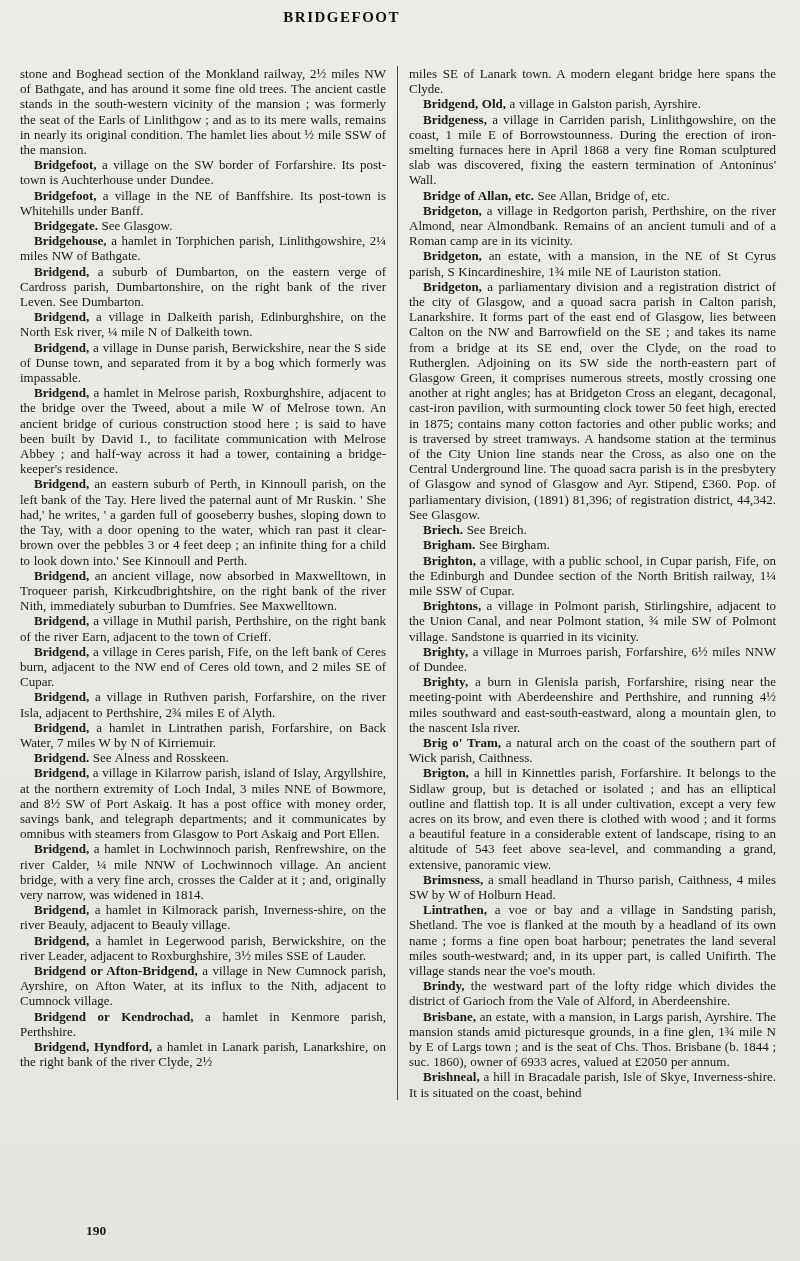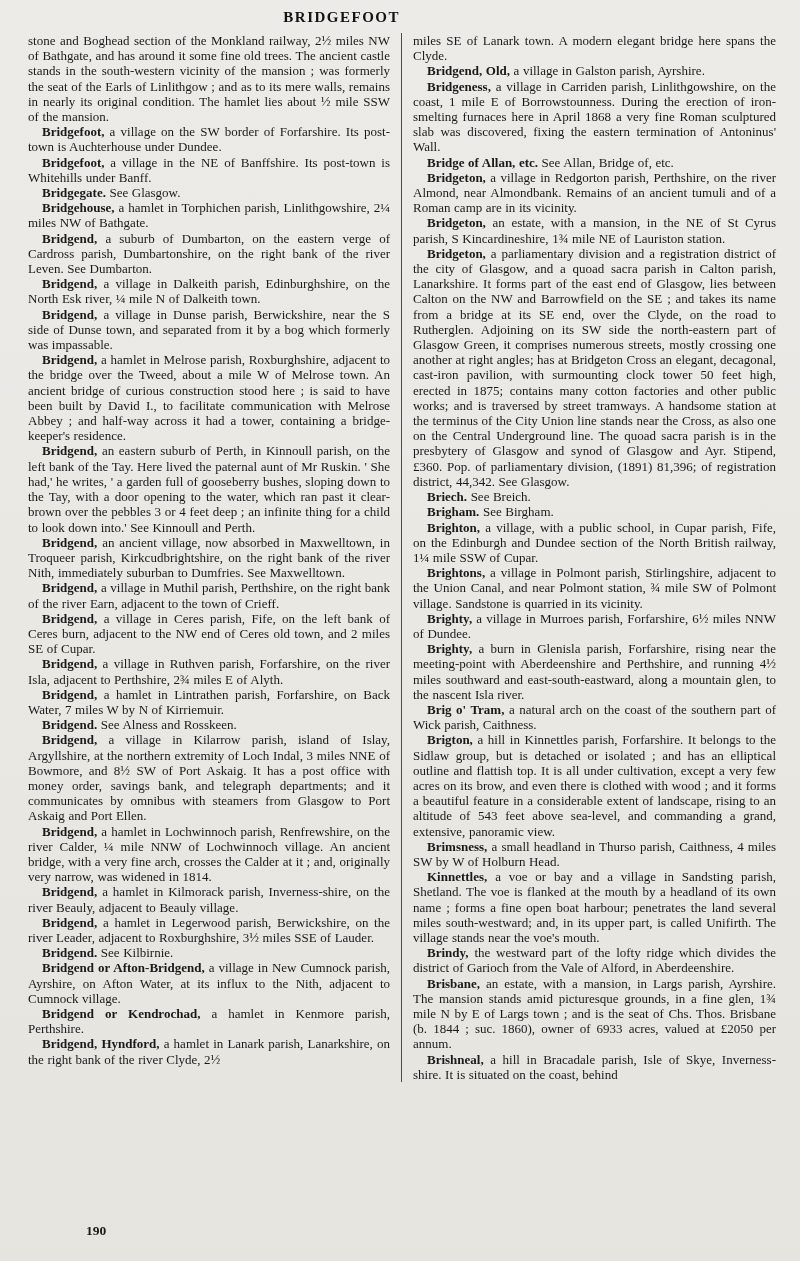--- a/index.html
+++ b/index.html
@@ -20,22 +20,23 @@
   .running-head {
     width:50%;
     text-align:right;
     font-weight:bold;
     font-size:15px;
     letter-spacing:1.5px;
     color:#141311;
   }
   .cols {
     display:flex;
-    padding:7px 24px 0 28px;
+    padding:7px 24px 0 20px;
     box-sizing:border-box;
+    margin-top:33px;
   }
   .col { width:50%; box-sizing:border-box; }
   .col-left  { padding-right:11px; border-right:1px solid #4d4b47; }
   .col-right { padding-left:11px; }
   p.entry {
     margin:0;
     text-indent:14px;
     text-align:justify;
     font-size:13px;
     line-height:15.2px;
@@ -74,21 +75,20 @@
         <p class="entry"><span class="entry-name">Bridgend,</span> an ancient village, now absorbed in Maxwelltown, in Troqueer parish, Kirkcudbrightshire, on the right bank of the river Nith, immediately suburban to Dumfries.  See Maxwelltown.</p>
         <p class="entry"><span class="entry-name">Bridgend,</span> a village in Muthil parish, Perthshire, on the right bank of the river Earn, adjacent to the town of Crieff.</p>
         <p class="entry"><span class="entry-name">Bridgend,</span> a village in Ceres parish, Fife, on the left bank of Ceres burn, adjacent to the NW end of Ceres old town, and 2 miles SE of Cupar.</p>
         <p class="entry"><span class="entry-name">Bridgend,</span> a village in Ruthven parish, Forfarshire, on the river Isla, adjacent to Perthshire, 2¾ miles E of Alyth.</p>
         <p class="entry"><span class="entry-name">Bridgend,</span> a hamlet in Lintrathen parish, Forfarshire, on Back Water, 7 miles W by N of Kirriemuir.</p>
         <p class="entry"><span class="entry-name">Bridgend.</span> See Alness and Rosskeen.</p>
         <p class="entry"><span class="entry-name">Bridgend,</span> a village in Kilarrow parish, island of Islay, Argyllshire, at the northern extremity of Loch Indal, 3 miles NNE of Bowmore, and 8½ SW of Port Askaig.  It has a post office with money order, savings bank, and telegraph departments; and it communicates by omnibus with steamers from Glasgow to Port Askaig and Port Ellen.</p>
         <p class="entry"><span class="entry-name">Bridgend,</span> a hamlet in Lochwinnoch parish, Renfrewshire, on the river Calder, ¼ mile NNW of Lochwinnoch village.  An ancient bridge, with a very fine arch, crosses the Calder at it ; and, originally very narrow, was widened in 1814.</p>
         <p class="entry"><span class="entry-name">Bridgend,</span> a hamlet in Kilmorack parish, Inverness-shire, on the river Beauly, adjacent to Beauly village.</p>
         <p class="entry"><span class="entry-name">Bridgend,</span> a hamlet in Legerwood parish, Berwickshire, on the river Leader, adjacent to Roxburghshire, 3½ miles SSE of Lauder.</p>
-        <p class="entry"><span class="entry-name">Bridgend.</span> See Kilbirnie.</p>
         <p class="entry"><span class="entry-name">Bridgend or Afton-Bridgend,</span> a village in New Cumnock parish, Ayrshire, on Afton Water, at its influx to the Nith, adjacent to Cumnock village.</p>
         <p class="entry"><span class="entry-name">Bridgend or Kendrochad,</span> a hamlet in Kenmore parish, Perthshire.</p>
         <p class="entry"><span class="entry-name">Bridgend, Hyndford,</span> a hamlet in Lanark parish, Lanarkshire, on the right bank of the river Clyde, 2½</p>
       </div>
     <div class="col col-right">
         <p class="entry continuation">miles SE of Lanark town.  A modern elegant bridge here spans the Clyde.</p>
         <p class="entry"><span class="entry-name">Bridgend, Old,</span> a village in Galston parish, Ayrshire.</p>
         <p class="entry"><span class="entry-name">Bridgeness,</span> a village in Carriden parish, Linlithgowshire, on the coast, 1 mile E of Borrowstounness.  During the erection of iron-smelting furnaces here in April 1868 a very fine Roman sculptured slab was discovered, fixing the eastern termination of Antoninus' Wall.</p>
         <p class="entry"><span class="entry-name">Bridge of Allan, etc.</span>  See Allan, Bridge of, etc.</p>
         <p class="entry"><span class="entry-name">Bridgeton,</span> a village in Redgorton parish, Perthshire, on the river Almond, near Almondbank.  Remains of an ancient tumuli and of a Roman camp are in its vicinity.</p>
@@ -96,20 +96,20 @@
         <p class="entry"><span class="entry-name">Bridgeton,</span> a parliamentary division and a registration district of the city of Glasgow, and a quoad sacra parish in Calton parish, Lanarkshire.  It forms part of the east end of Glasgow, lies between Calton on the NW and Barrowfield on the SE ; and takes its name from a bridge at its SE end, over the Clyde, on the road to Rutherglen.  Adjoining on its SW side the north-eastern part of Glasgow Green, it comprises numerous streets, mostly crossing one another at right angles; has at Bridgeton Cross an elegant, decagonal, cast-iron pavilion, with surmounting clock tower 50 feet high, erected in 1875; contains many cotton factories and other public works; and is traversed by street tramways.  A handsome station at the terminus of the City Union line stands near the Cross, as also one on the Central Underground line.  The quoad sacra parish is in the presbytery of Glasgow and synod of Glasgow and Ayr.  Stipend, £360. Pop. of parliamentary division, (1891) 81,396; of registration district, 44,342.  See Glasgow.</p>
         <p class="entry"><span class="entry-name">Briech.</span>  See Breich.</p>
         <p class="entry"><span class="entry-name">Brigham.</span>  See Birgham.</p>
         <p class="entry"><span class="entry-name">Brighton,</span> a village, with a public school, in Cupar parish, Fife, on the Edinburgh and Dundee section of the North British railway, 1¼ mile SSW of Cupar.</p>
         <p class="entry"><span class="entry-name">Brightons,</span> a village in Polmont parish, Stirlingshire, adjacent to the Union Canal, and near Polmont station, ¾ mile SW of Polmont village.  Sandstone is quarried in its vicinity.</p>
         <p class="entry"><span class="entry-name">Brighty,</span> a village in Murroes parish, Forfarshire, 6½ miles NNW of Dundee.</p>
         <p class="entry"><span class="entry-name">Brighty,</span> a burn in Glenisla parish, Forfarshire, rising near the meeting-point with Aberdeenshire and Perthshire, and running 4½ miles southward and east-south-eastward, along a mountain glen, to the nascent Isla river.</p>
         <p class="entry"><span class="entry-name">Brig o' Tram,</span> a natural arch on the coast of the southern part of Wick parish, Caithness.</p>
         <p class="entry"><span class="entry-name">Brigton,</span> a hill in Kinnettles parish, Forfarshire.  It belongs to the Sidlaw group, but is detached or isolated ; and has an elliptical outline and flattish top.  It is all under cultivation, except a very few acres on its brow, and even there is clothed with wood ; and it forms a beautiful feature in a considerable extent of landscape, rising to an altitude of 543 feet above sea-level, and commanding a grand, extensive, panoramic view.</p>
         <p class="entry"><span class="entry-name">Brimsness,</span> a small headland in Thurso parish, Caithness, 4 miles SW by W of Holburn Head.</p>
-        <p class="entry"><span class="entry-name">Kinnettles,</span> a voe or bay and a village in Sandsting parish, Shetland.  The voe is flanked at the mouth by a headland of its own name ; forms a fine open boat harbour; penetrates the land several miles south-westward; and, in its upper part, is called Unifirth.  The village stands near the voe's mouth.</p>
+        <p class="entry"><span class="entry-name">Lintrathen,</span> a voe or bay and a village in Sandsting parish, Shetland.  The voe is flanked at the mouth by a headland of its own name ; forms a fine open boat harbour; penetrates the land several miles south-westward; and, in its upper part, is called Unifirth.  The village stands near the voe's mouth.</p>
         <p class="entry"><span class="entry-name">Brindy,</span> the westward part of the lofty ridge which divides the district of Garioch from the Vale of Alford, in Aberdeenshire.</p>
         <p class="entry"><span class="entry-name">Brisbane,</span> an estate, with a mansion, in Largs parish, Ayrshire.  The mansion stands amid picturesque grounds, in a fine glen, 1¾ mile N by E of Largs town ; and is the seat of Chs. Thos. Brisbane (b. 1844 ;  suc. 1860), owner of 6933 acres, valued at £2050 per annum.</p>
         <p class="entry"><span class="entry-name">Brishneal,</span> a hill in Bracadale parish, Isle of Skye, Inverness-shire.  It is situated on the coast, behind</p>
       </div>
   </div>
   <div class="page-number">190</div>
 </div>
 
 </body></html>

